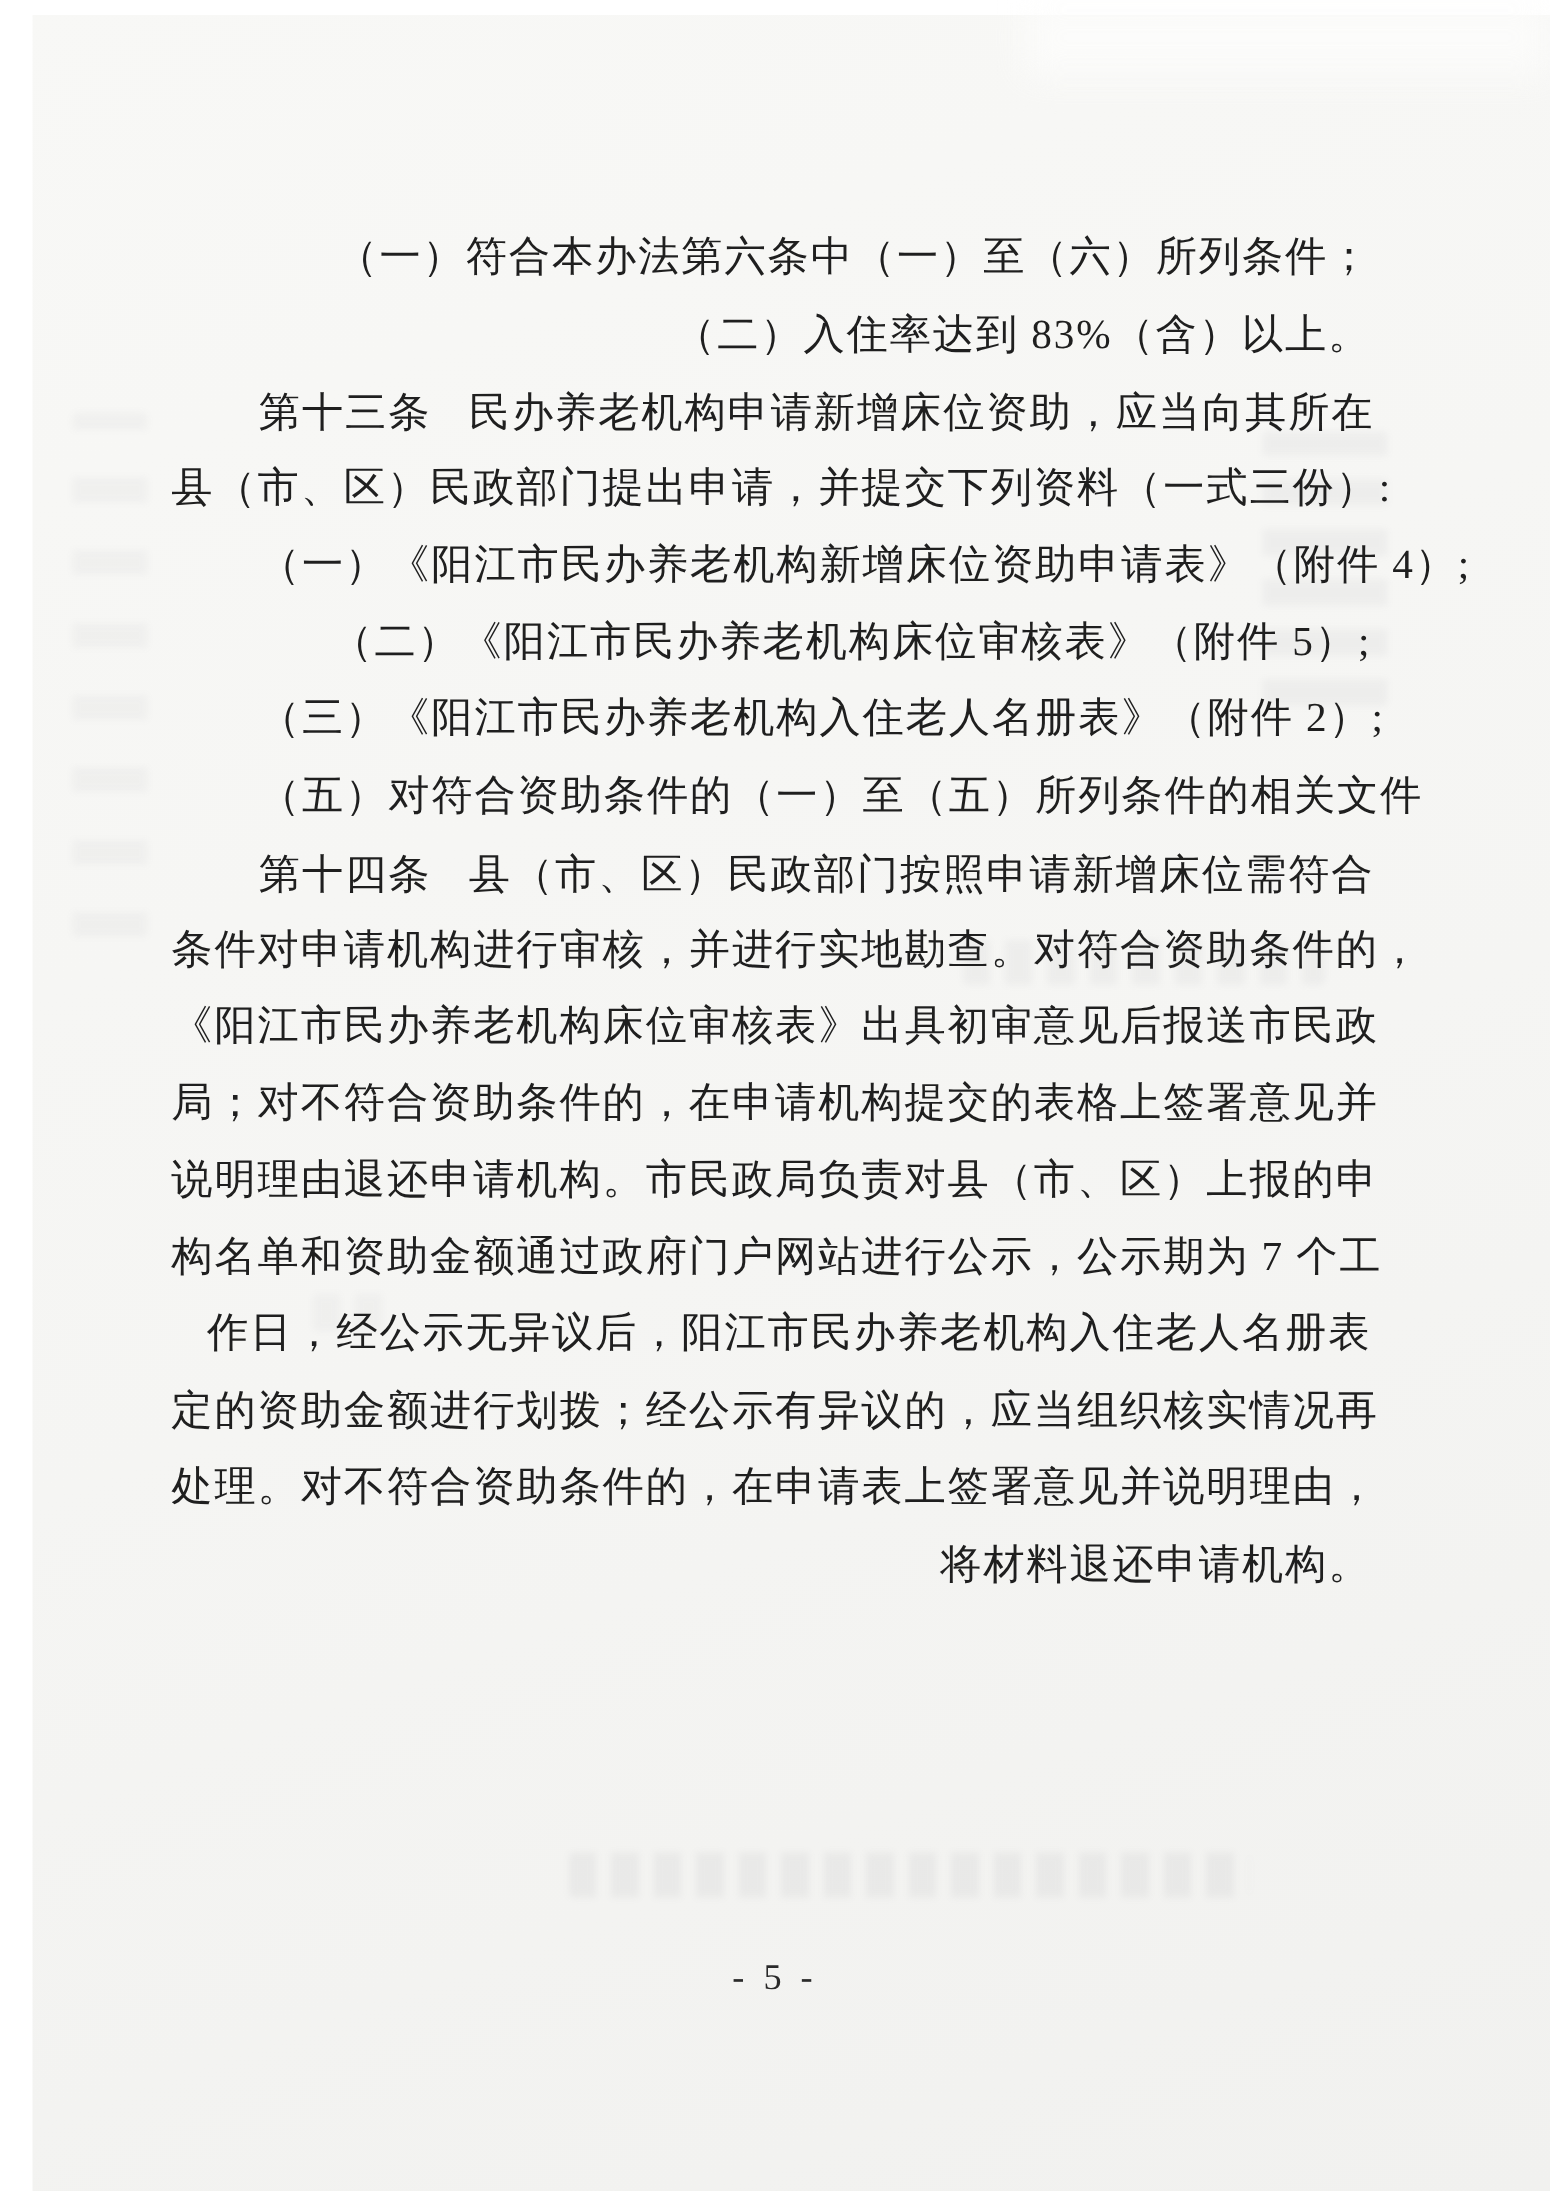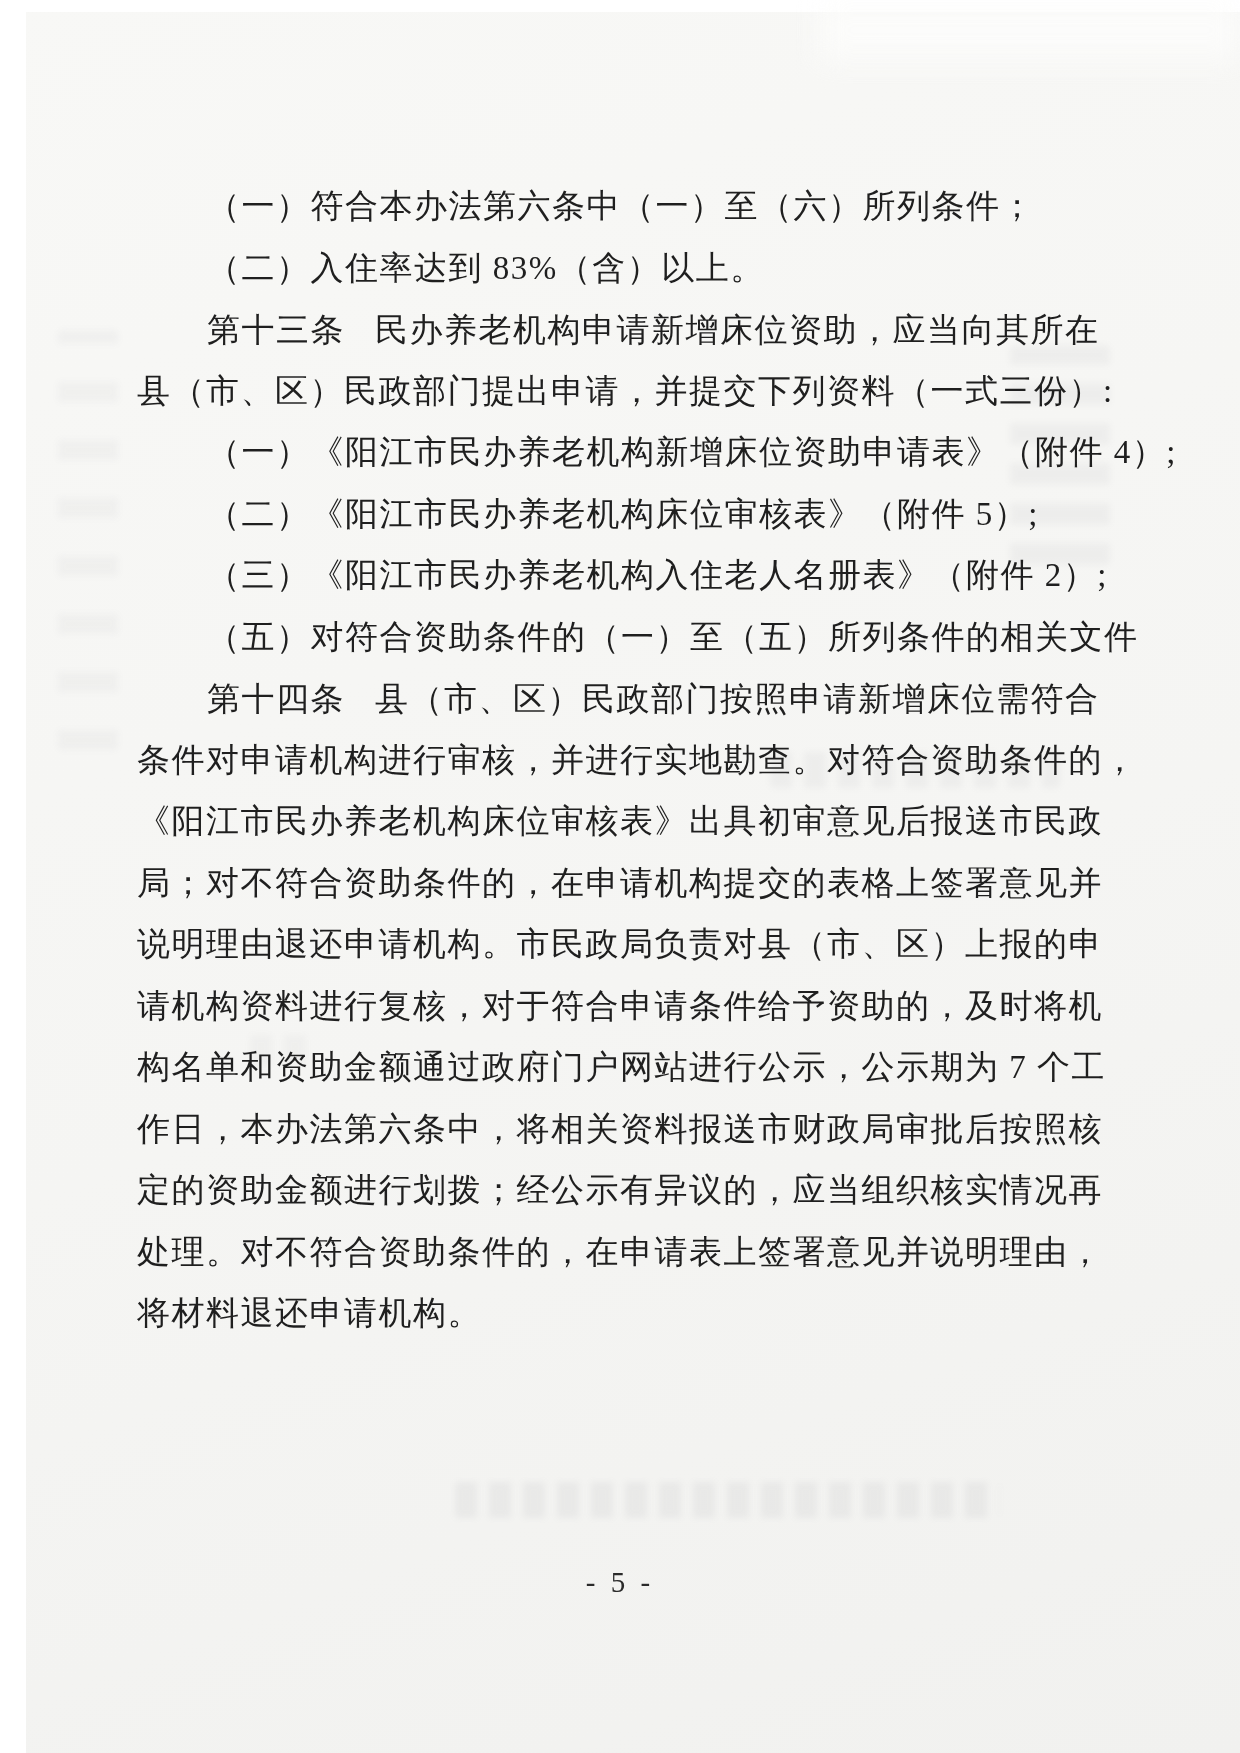--- a/index.html
+++ b/index.html
@@ -44,20 +44,21 @@
     top: 176px;
     width: 960px;
   }
   .line {
     margin: 0;
     height: 61.5px;
     line-height: 61.5px;
     font-size: 33px;
     letter-spacing: 1.5px;
     white-space: nowrap;
+    text-align: right;
   }
   .line.indent { padding-left: 70px; }
   .line .lead {
     font-weight: 400;
     margin-right: 30px;
     font-family: "Liberation Sans", "DejaVu Sans", sans-serif;
   }
   .line .lead:empty { display: none; margin: 0; }
   .page-number {
     position: absolute;
@@ -91,22 +92,21 @@
       <p class="line"><span class="line-text">县（市、区）民政部门提出申请，并提交下列资料（一式三份）:</span></p>
       <p class="line indent"><span class="line-text">（一）《阳江市民办养老机构新增床位资助申请表》（附件 4）;</span></p>
       <p class="line indent"><span class="line-text">（二）《阳江市民办养老机构床位审核表》（附件 5）;</span></p>
       <p class="line indent"><span class="line-text">（三）《阳江市民办养老机构入住老人名册表》（附件 2）;</span></p>
       <p class="line indent"><span class="line-text">（五）对符合资助条件的（一）至（五）所列条件的相关文件</span></p>
       <p class="line indent"><span class="lead">第十四条</span><span class="line-text">县（市、区）民政部门按照申请新增床位需符合</span></p>
       <p class="line"><span class="line-text">条件对申请机构进行审核，并进行实地勘查。对符合资助条件的，</span></p>
       <p class="line"><span class="line-text">《阳江市民办养老机构床位审核表》出具初审意见后报送市民政</span></p>
       <p class="line"><span class="line-text">局；对不符合资助条件的，在申请机构提交的表格上签署意见并</span></p>
       <p class="line"><span class="line-text">说明理由退还申请机构。市民政局负责对县（市、区）上报的申</span></p>
-      <p class="line"><span class="line-text">请机构资料进行复核，对于符合申请条件给予资助的，及时将机</span></p>
       <p class="line"><span class="line-text">构名单和资助金额通过政府门户网站进行公示，公示期为 7 个工</span></p>
-      <p class="line"><span class="line-text">作日，本办法第六条中，将相关资料报送市财政局审批后按照核</span></p>
+      <p class="line"><span class="line-text">作日，经公示无异议后，阳江市民办养老机构入住老人名册表</span></p>
       <p class="line"><span class="line-text">定的资助金额进行划拨；经公示有异议的，应当组织核实情况再</span></p>
       <p class="line"><span class="line-text">处理。对不符合资助条件的，在申请表上签署意见并说明理由，</span></p>
       <p class="line"><span class="line-text">将材料退还申请机构。</span></p>
     </div>
 
   <div class="page-number">- 5 -</div>
 </div>
 
 </body></html>

